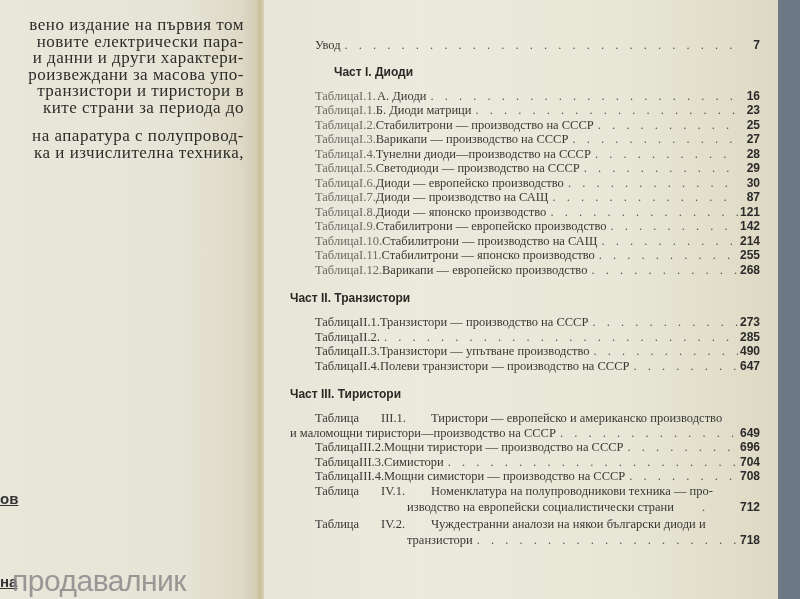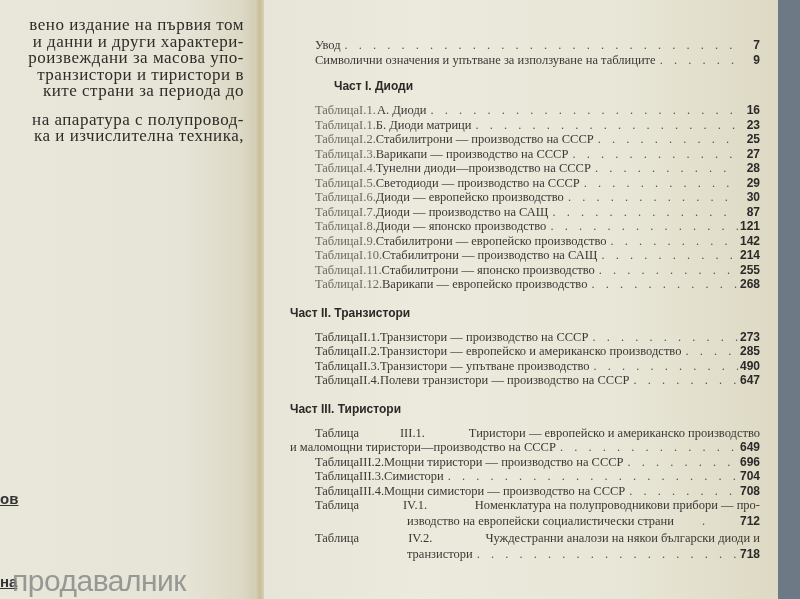--- a/index.html
+++ b/index.html
@@ -30,21 +30,21 @@
   .left-text .ln { display:block; white-space:nowrap; text-align:right; }
   .left-fragment {
     position:absolute; left:0; font-size:15px; font-family:"Liberation Sans",sans-serif; font-weight:bold; color:#333;text-decoration:underline;
   }
   .watermark {
     position:absolute; left:12px; top:564px;
     font-family:"Liberation Sans", sans-serif; font-size:30px; color:#8a8a8a;
     opacity:0.85; letter-spacing:-0.5px;
   }
   .toc { position:absolute; left:290px; top:38px; width:470px; font-size:12.5px; }
-  .row { display:flex; align-items:baseline; height:14.5px; white-space:nowrap; color:#3a3935;justify-content:space-between; }
+  .row { display:flex; align-items:baseline; height:14.5px; white-space:nowrap; color:#3a3935; }
   .row .lbl { flex:0 0 auto; }
   .row .dots { flex:1 1 auto; overflow:hidden; color:#555; letter-spacing:4px; padding:0 4px; }
   .row .dots::before { content:". . . . . . . . . . . . . . . . . . . . . . . . . . . . . . . . . . . . . . . . . . . . . . . . . . . . . . . . . . . ."; }
   .row .pg { flex:0 0 auto; font-family:"Liberation Sans",sans-serif; font-weight:bold; font-size:12px; color:#2a2a2a; text-align:right; min-width:22px; }
   .lvl1 { padding-left:25px; }
   .lvl2 { padding-left:25px; }
   .part {
     font-family:"Liberation Sans",sans-serif; font-weight:bold; font-size:12px; color:#2a2926;
     margin:8px 0 10px 0;
   }
@@ -54,20 +54,21 @@
   .cont2 { padding-left:117px; }
   .pale { color:#6b6a64; }
 </style>
 </head>
 <body>
 
 <div class="page-left">
   <div class="left-text">
     <div class="para">
       <span class="ln">вено издание на първия том</span>
+      <span class="ln">новите електрически пара-</span>
       <span class="ln">и данни и други характери-</span>
       <span class="ln">роизвеждани за масова упо-</span>
       <span class="ln">транзистори и тиристори в</span>
       <span class="ln">ките страни за периода до</span>
     </div>
     <div class="para">
       <span class="ln">на апаратура с полупровод-</span>
       <span class="ln">ка и изчислителна техника,</span>
     </div>
   </div>
@@ -81,25 +82,20 @@
 
 <div class="watermark">продавалник</div>
 
 <div class="toc">
 
   <div class="row lvl1">
     <span class="lbl">Увод</span>
     <span class="dots"></span>
     <span class="pg">7</span>
   </div>
-  <div class="row lvl1">
-    <span class="lbl">Символични означения и упътване за използуване на таблиците</span>
-    <span class="dots"></span>
-    <span class="pg">9</span>
-  </div>
 
   <div class="part" style="margin-top:12px;margin-left:44px;">Част I. Диоди</div>
   <div id="part0">
       <div class="row lvl2">
         <span class="tbl pale">Таблица</span>
         <span class="tnum pale">I.1.</span>
         <span class="lbl">А. Диоди</span>
         <span class="dots"></span>
         <span class="pg">16</span>
       </div>
@@ -194,21 +190,20 @@
       <div class="row lvl2">
         <span class="tbl">Таблица</span>
         <span class="tnum">II.1.</span>
         <span class="lbl">Транзистори — производство на СССР</span>
         <span class="dots"></span>
         <span class="pg">273</span>
       </div>
       <div class="row lvl2">
         <span class="tbl">Таблица</span>
         <span class="tnum">II.2.</span>
-        <span class="lbl">Транзистори — европейско и американско производство</span>
         <span class="dots"></span>
         <span class="pg">285</span>
       </div>
       <div class="row lvl2">
         <span class="tbl">Таблица</span>
         <span class="tnum">II.3.</span>
         <span class="lbl">Транзистори — упътване производство</span>
         <span class="dots"></span>
         <span class="pg">490</span>
       </div>
@@ -253,21 +248,21 @@
         <span class="lbl">Мощни симистори — производство на СССР</span>
         <span class="dots"></span>
         <span class="pg">708</span>
       </div>
     </div>
 
   <div id="part3">
       <div class="row lvl2" style="height: 16px;">
         <span class="tbl">Таблица</span>
         <span class="tnum">IV.1.</span>
-        <span class="lbl">Номенклатура на полупроводникови прибори — про-</span>
+        <span class="lbl">Номенклатура на полупроводникови техника — про-</span>
       </div>
       <div class="row cont2" style="height: 17px; gap: 24px;">
         <span class="lbl">изводство на европейски социалистически страни</span>
         <span class="dots"></span>
         <span class="pg">712</span>
       </div>
       <div class="row lvl2" style="height: 16px;">
         <span class="tbl">Таблица</span>
         <span class="tnum">IV.2.</span>
         <span class="lbl">Чуждестранни аналози на някои български диоди и</span>

